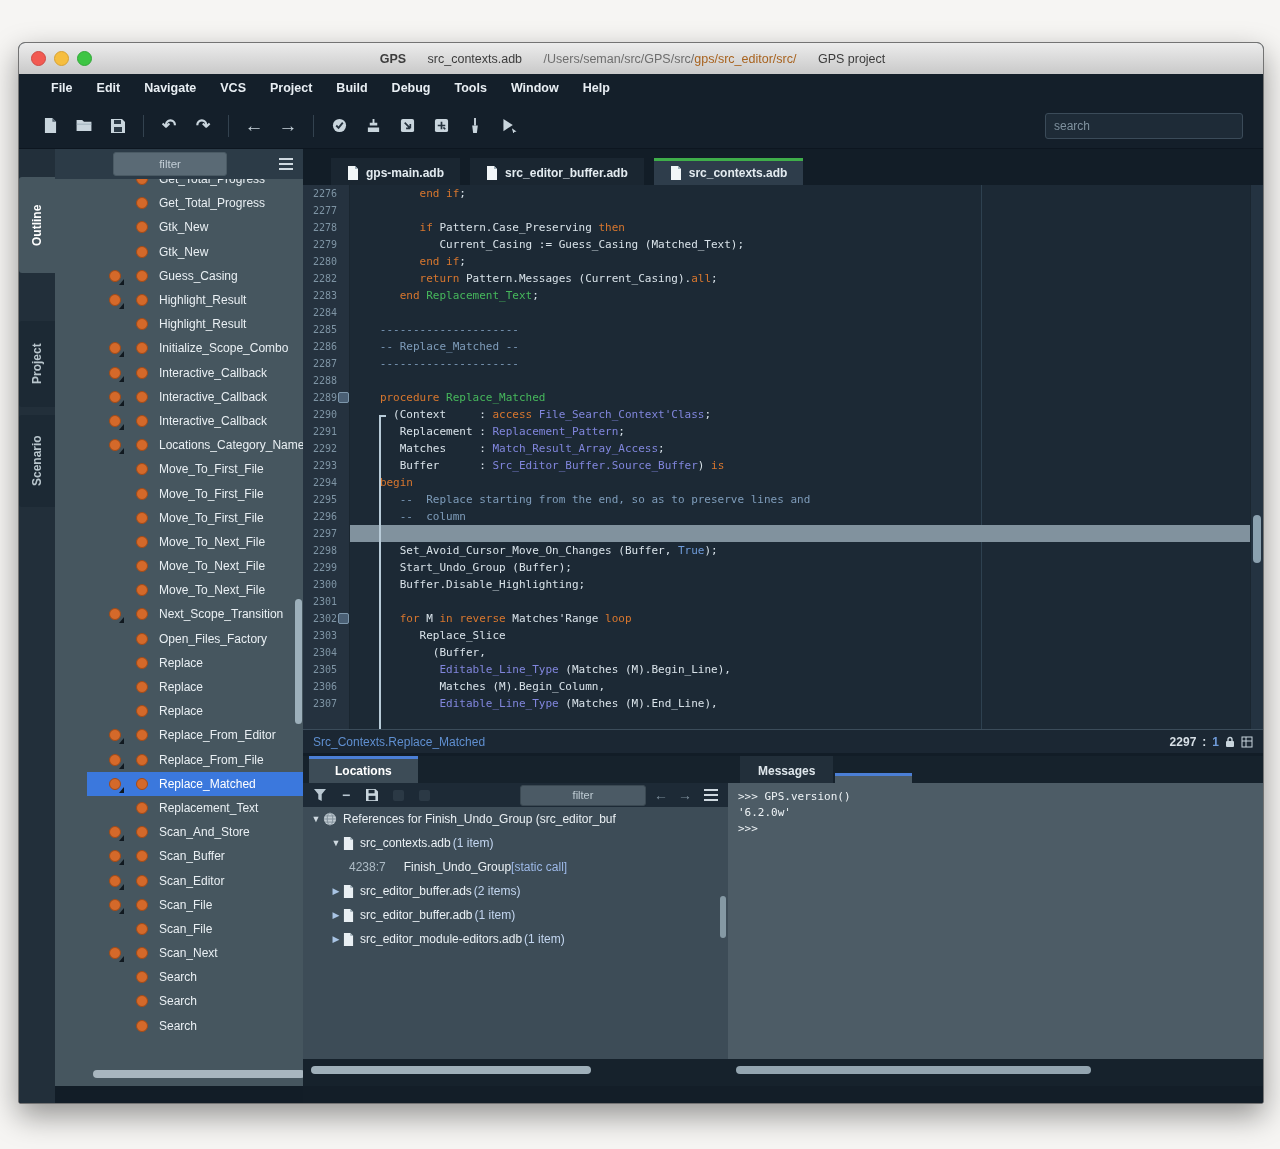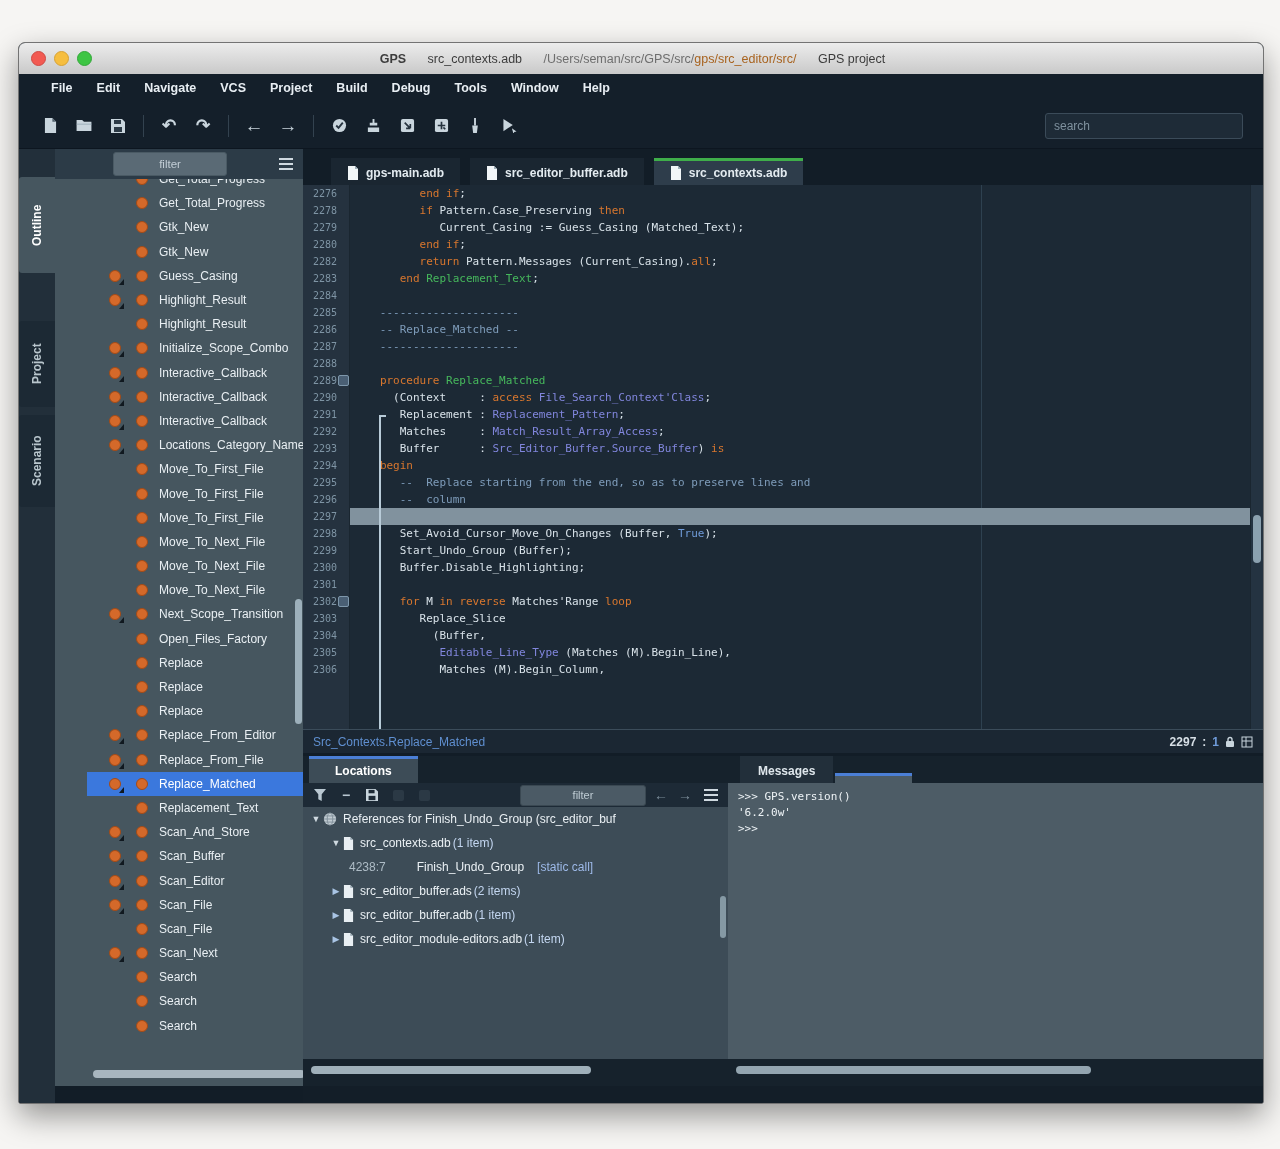--- a/index.html
+++ b/index.html
@@ -460,20 +460,25 @@
         <div id="editor">
           <div id="gutterbg"></div>
           <div id="marginline"></div>
           <div id="codelines">
               <div class="cl">
                 <span class="num">2276</span>
                 <span class="foldcol"></span>
                 <span class="ctext"><span class="tok-p">         </span><span class="tok-k">end if</span><span class="tok-p">;</span></span>
               </div>
               <div class="cl">
+                <span class="num">2277</span>
+                <span class="foldcol"></span>
+                <span class="ctext"></span>
+              </div>
+              <div class="cl">
                 <span class="num">2278</span>
                 <span class="foldcol"></span>
                 <span class="ctext"><span class="tok-p">         </span><span class="tok-k">if</span><span class="tok-p"> Pattern.Case_Preserving </span><span class="tok-k">then</span></span>
               </div>
               <div class="cl">
                 <span class="num">2279</span>
                 <span class="foldcol"></span>
                 <span class="ctext"><span class="tok-p">            Current_Casing := Guess_Casing (Matched_Text);</span></span>
               </div>
               <div class="cl">
@@ -602,20 +607,25 @@
               </div>
               <div class="cl">
                 <span class="num">2305</span>
                 <span class="foldcol"></span>
                 <span class="ctext"><span class="tok-p">            </span><span class="tok-ty">Editable_Line_Type</span><span class="tok-p"> (Matches (M).Begin_Line),</span></span>
               </div>
               <div class="cl">
                 <span class="num">2306</span>
                 <span class="foldcol"></span>
                 <span class="ctext"><span class="tok-p">            Matches (M).Begin_Column,</span></span>
+              </div>
+              <div class="cl">
+                <span class="num">2307</span>
+                <span class="foldcol"></span>
+                <span class="ctext"><span class="tok-p">            </span><span class="tok-ty">Editable_Line_Type</span><span class="tok-p"> (Matches (M).End_Line),</span></span>
               </div>
             </div>
           <div id="blockline"></div>
           <div id="edit-vscroll">
             <div id="edit-vthumb"></div>
           </div>
         </div>
 
         <div id="statusbar">
           <span id="status-left">Src_Contexts.Replace_Matched</span>
@@ -703,21 +713,21 @@
                   <span class="l-exp">▼</span>
                   <span class="l-icon">
                     <svg width="11" height="13" viewBox="0 0 12 14">
                       <path fill="#e9eff3" d="M1 0h7l3 3v11H1z"></path>
                       <path fill="#8fa0ab" d="M8 0v3h3z"></path>
                     </svg>
                   </span>
                   <span class="l-text">src_contexts.adb </span>
                   <span class="l-count">(1 item)</span>
                 </div>
-                <div class="l-row" style="padding-left: 46px; gap: 13px;">
+                <div class="l-row" style="padding-left: 46px;">
                   <span class="l-loc">4238:7</span>
                   <span class="l-text">Finish_Undo_Group </span>
                   <span class="l-tag">[static call]</span>
                 </div>
                 <div class="l-row" style="padding-left: 26px;">
                   <span class="l-exp closed">▶</span>
                   <span class="l-icon">
                     <svg width="11" height="13" viewBox="0 0 12 14">
                       <path fill="#e9eff3" d="M1 0h7l3 3v11H1z"></path>
                       <path fill="#8fa0ab" d="M8 0v3h3z"></path>

